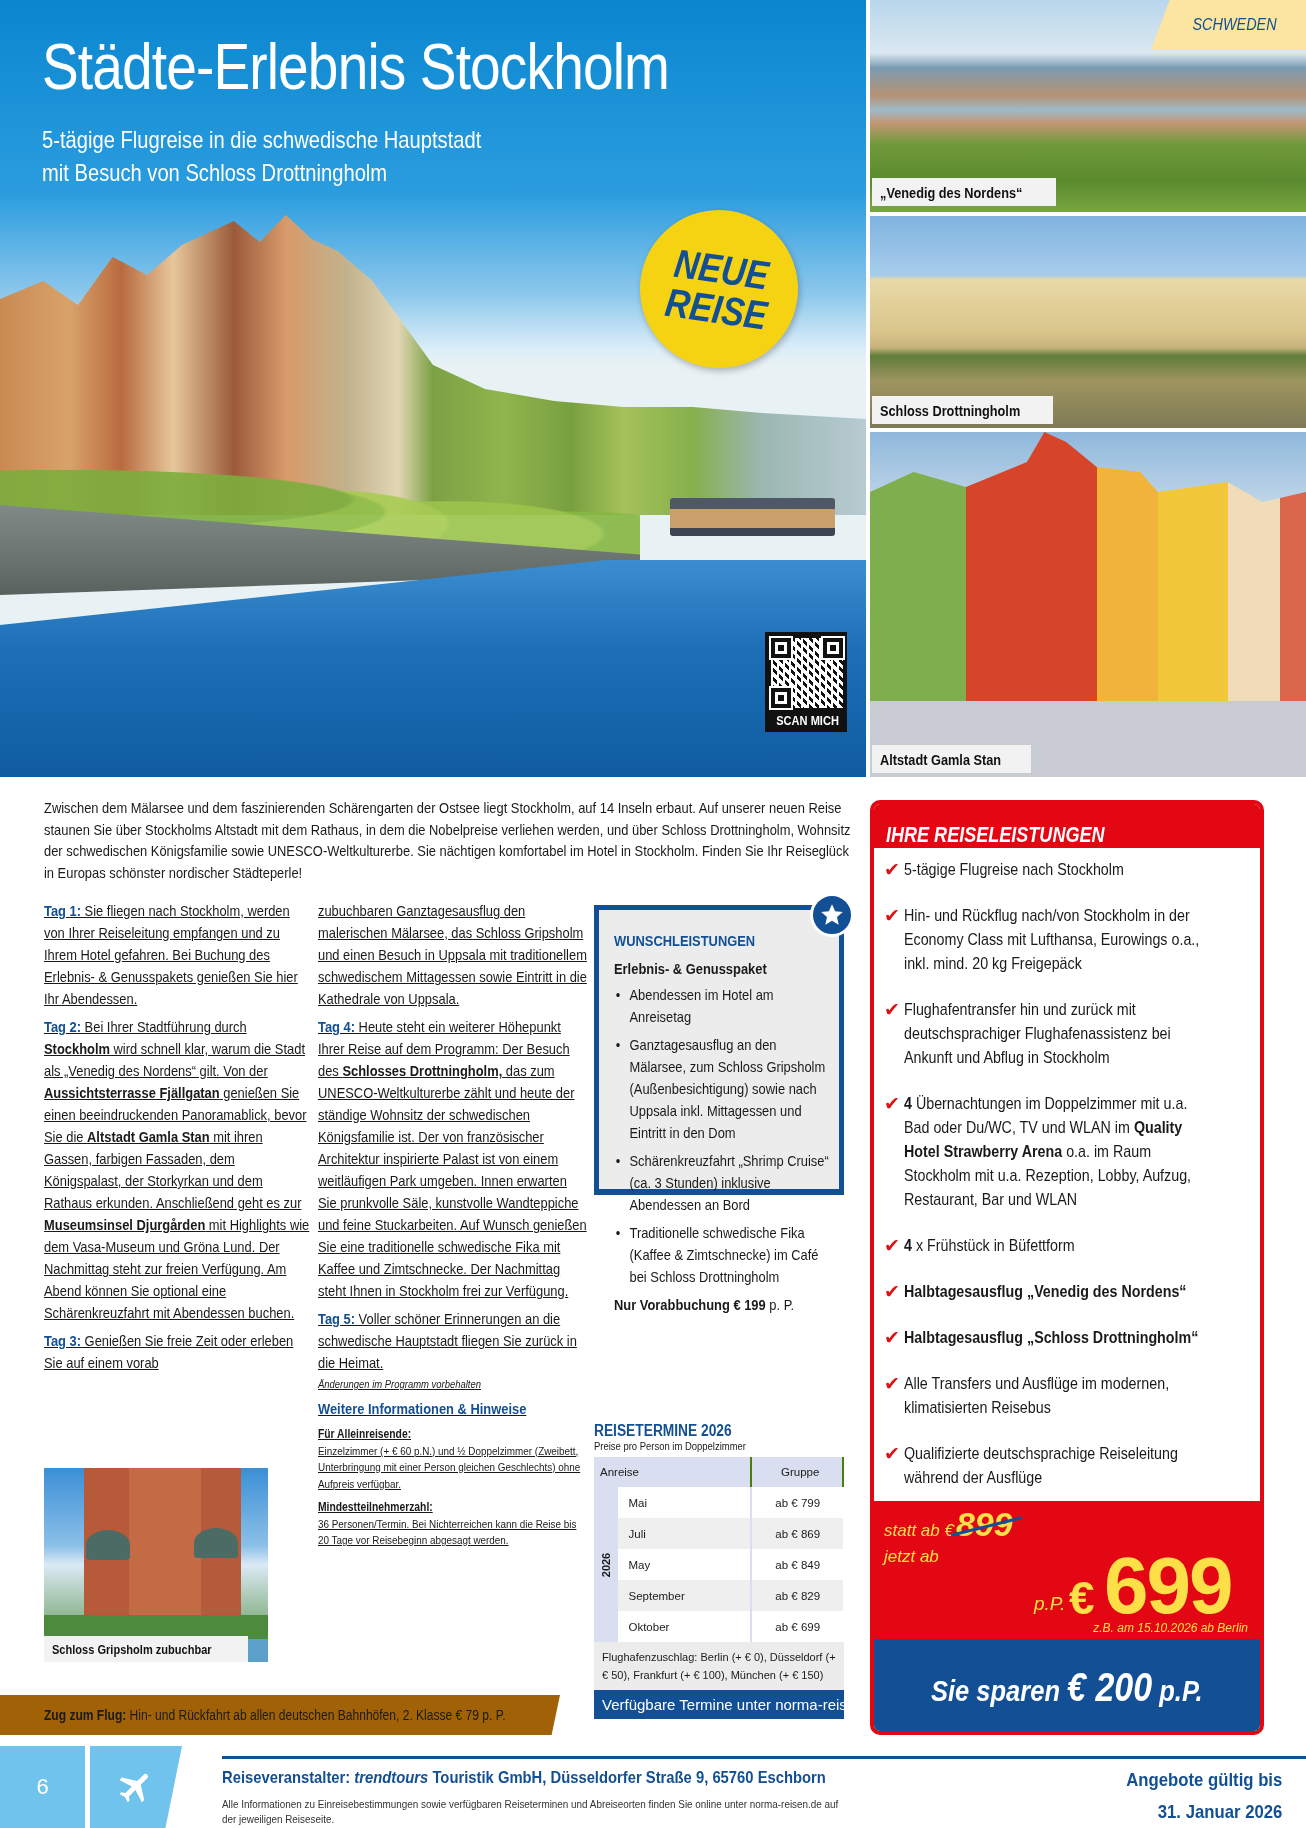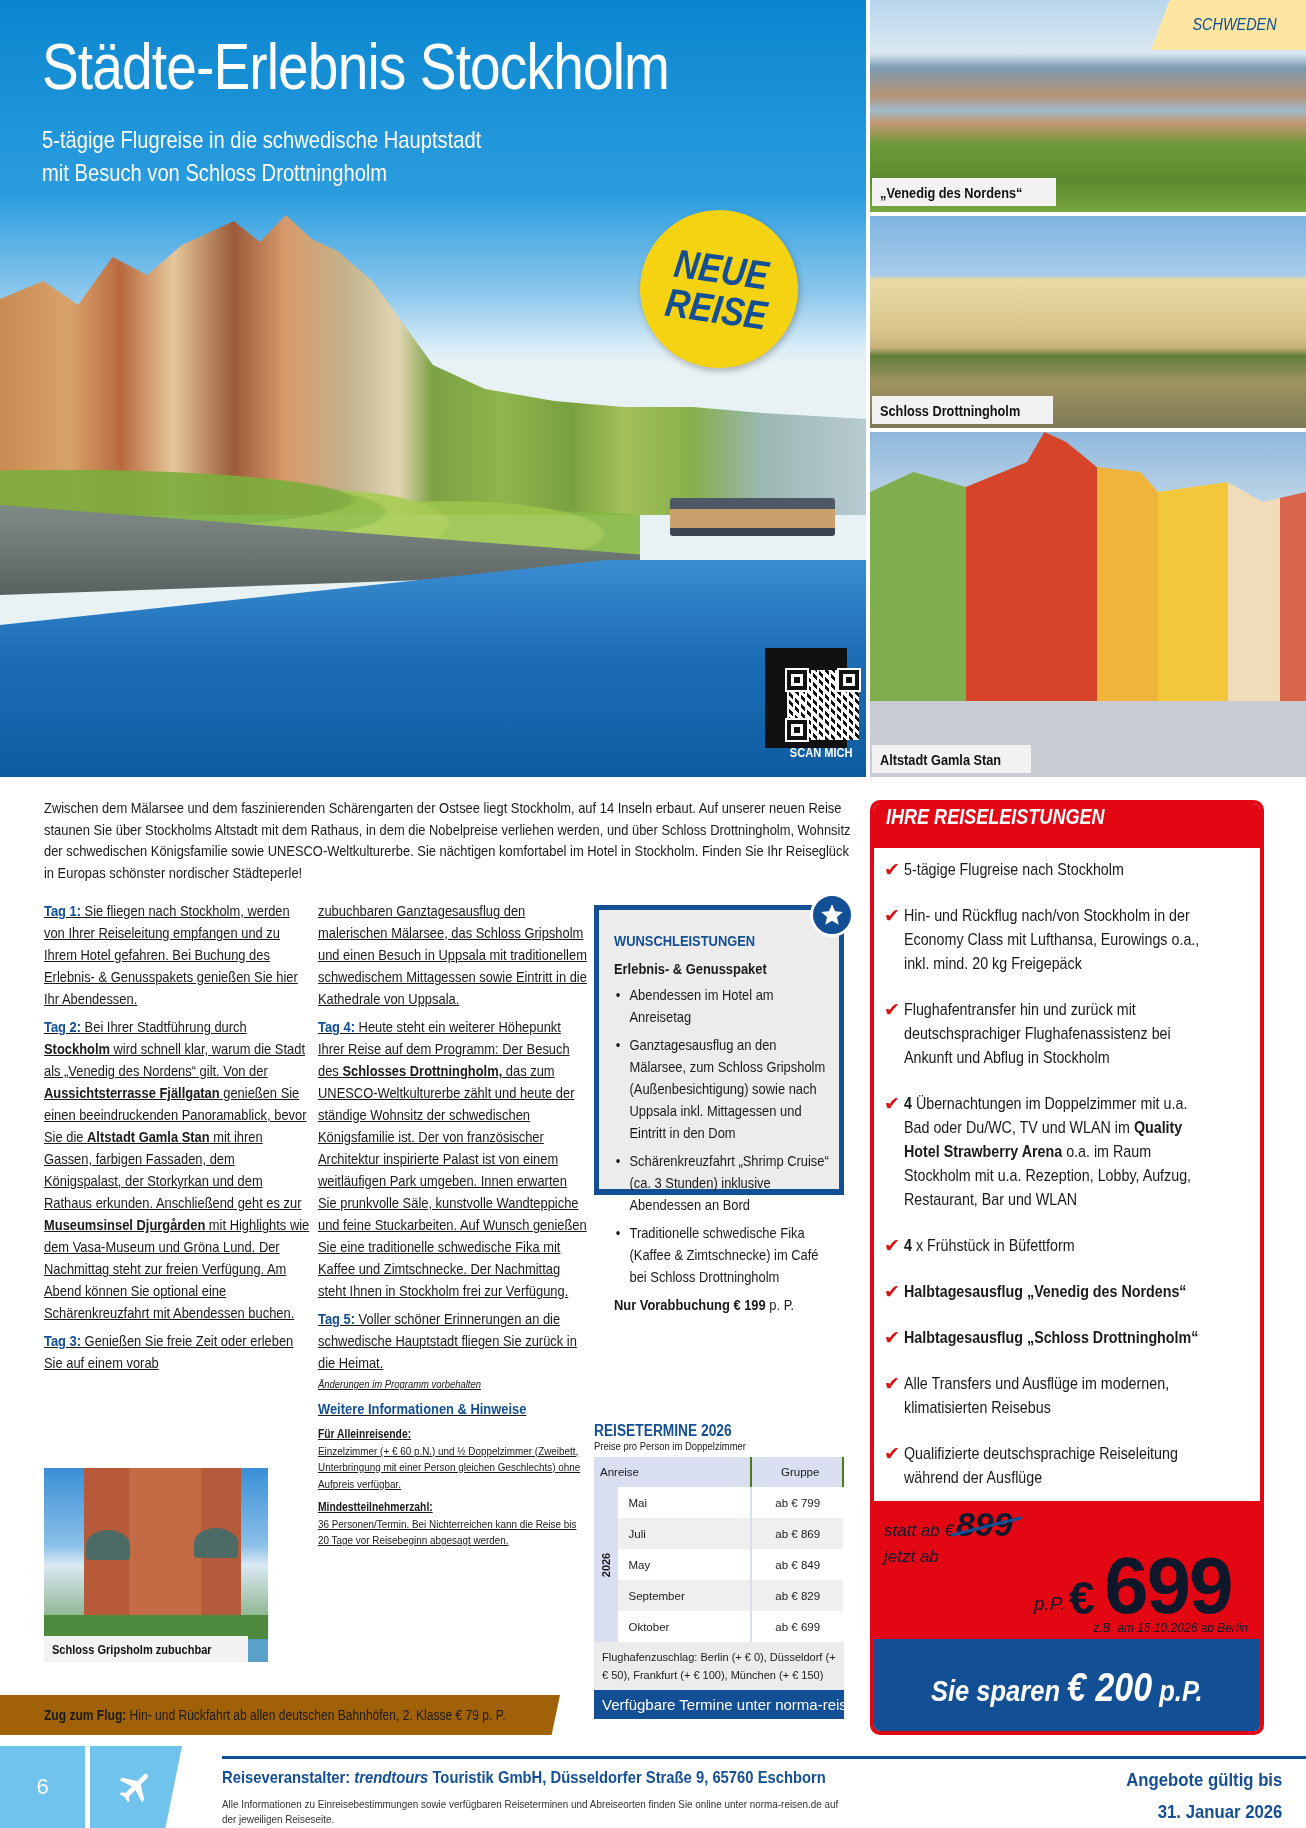--- a/index.html
+++ b/index.html
@@ -50,21 +50,21 @@
     transform: scaleX(0.84); transform-origin: left top; white-space: nowrap;
   }
   .badge-new {
     position: absolute; left: 640px; top: 210px; width: 158px; height: 158px; border-radius: 50%;
     background: #f6d312; box-shadow: 2px 3px 6px rgba(0,0,0,.25);
     display: flex; flex-direction: column; align-items: center; justify-content: center;
     transform: rotate(8deg);
   }
   .badge-new span { color: #124f94; font-weight: 700; font-style: italic; font-size: 40px; line-height: 40px; transform: scaleX(.85); }
   .qr {
-    position: absolute; left: 765px; top: 648px; width: 82px; height: 100px; background: #111; padding: 22px;
+    position: absolute; left: 765px; top: 632px; width: 82px; height: 100px; background: #111; padding: 6px;
   }
   .qr .code {
     width: 72px; height: 70px;
     background:
       linear-gradient(90deg, #fff 0 2px, transparent 2px) 0 0/6px 6px,
       repeating-linear-gradient(45deg, #fff 0 3px, #111 3px 6px);
     position: relative;
   }
   .qr .finder { position: absolute; width: 20px; height: 20px; border: 4px solid #111; background: #fff; outline: 2px solid #fff; }
   .qr .finder::after { content: ""; position: absolute; left: 3px; top: 3px; width: 6px; height: 6px; background: #111; }
@@ -161,28 +161,28 @@
   .termine td.price { text-align: center; }
   .termine tr.alt td.month, .termine tr.alt td.price { background: #efefef; }
   .termine .surcharge { background: #ececec; font-size: 11px; line-height: 18px; padding: 6px 8px; }
   .termine .avail { background: #124f94; color: #fff; font-size: 15px; padding: 6px 8px; white-space: nowrap; text-align: center; }
 
   
   .leist {
     position: absolute; left: 870px; top: 800px; width: 394px; height: 935px; border-radius: 10px; overflow: hidden;
     background: #ffffff; border: 4px solid #e30613;
   }
-  .leist .l-head { background: #e30613; height: 44px; display: flex; align-items: flex-start; padding-left: 12px; }
+  .leist .l-head { background: #e30613; height: 44px; display: flex; align-items: flex-end; padding-left: 12px; }
   .leist .l-head span { color: #fff; font-weight: 700; font-style: italic; font-size: 22px; transform: scaleX(.82); transform-origin: left; white-space: nowrap; }
   .leist ul { list-style: none; padding: 10px 0 0 10px; }
   .leist li { display: flex; margin-bottom: 22px; font-size: 17px; line-height: 24px; }
   .leist li .chk { color: #d11; font-size: 19px; width: 20px; flex: none; line-height: 24px; }
   .leist li .txt { transform: scaleX(.84); transform-origin: left top; width: 420px; }
   .leist li .txt b { font-weight: 700; }
-  .price-box { position: absolute; left: 0; top: 697px; width: 100%; height: 138px; background: #e30613; color: #0f172a; }
+  .price-box { position: absolute; left: 0; top: 697px; width: 100%; height: 138px; background: #e30613; color: #fde047; }
   .price-box .statt { position: absolute; left: 10px; top: 4px; font-style: italic; font-size: 17px; }
   .price-box .statt .old { font-weight: 700; font-size: 34px; position: relative; margin-left: 2px; }
   .price-box .statt .old::after { content: ""; position: absolute; left: -6px; right: -10px; top: 52%; height: 3px; background: #124f94; transform: rotate(-14deg); }
   .price-box .jetzt { position: absolute; left: 10px; top: 46px; font-style: italic; font-size: 17px; }
   .price-box .pp { position: absolute; left: 160px; top: 92px; font-style: italic; font-size: 19px; }
   .price-box .eur { position: absolute; left: 195px; top: 70px; font-weight: 700; font-size: 46px; }
   .price-box .big { position: absolute; left: 230px; top: 40px; font-weight: 700; font-size: 80px; line-height: 90px; letter-spacing: -2px; }
   .price-box .example { position: absolute; right: 12px; bottom: 4px; font-style: italic; font-size: 12px; }
   .save-box { position: absolute; left: 0; top: 835px; width: 100%; height: 96px; background: #124f94; color: #fff; display: flex; align-items: center; justify-content: center; }
   .save-box span { font-weight: 700; font-style: italic; font-size: 30px; transform: scaleX(.85); white-space: nowrap; }

